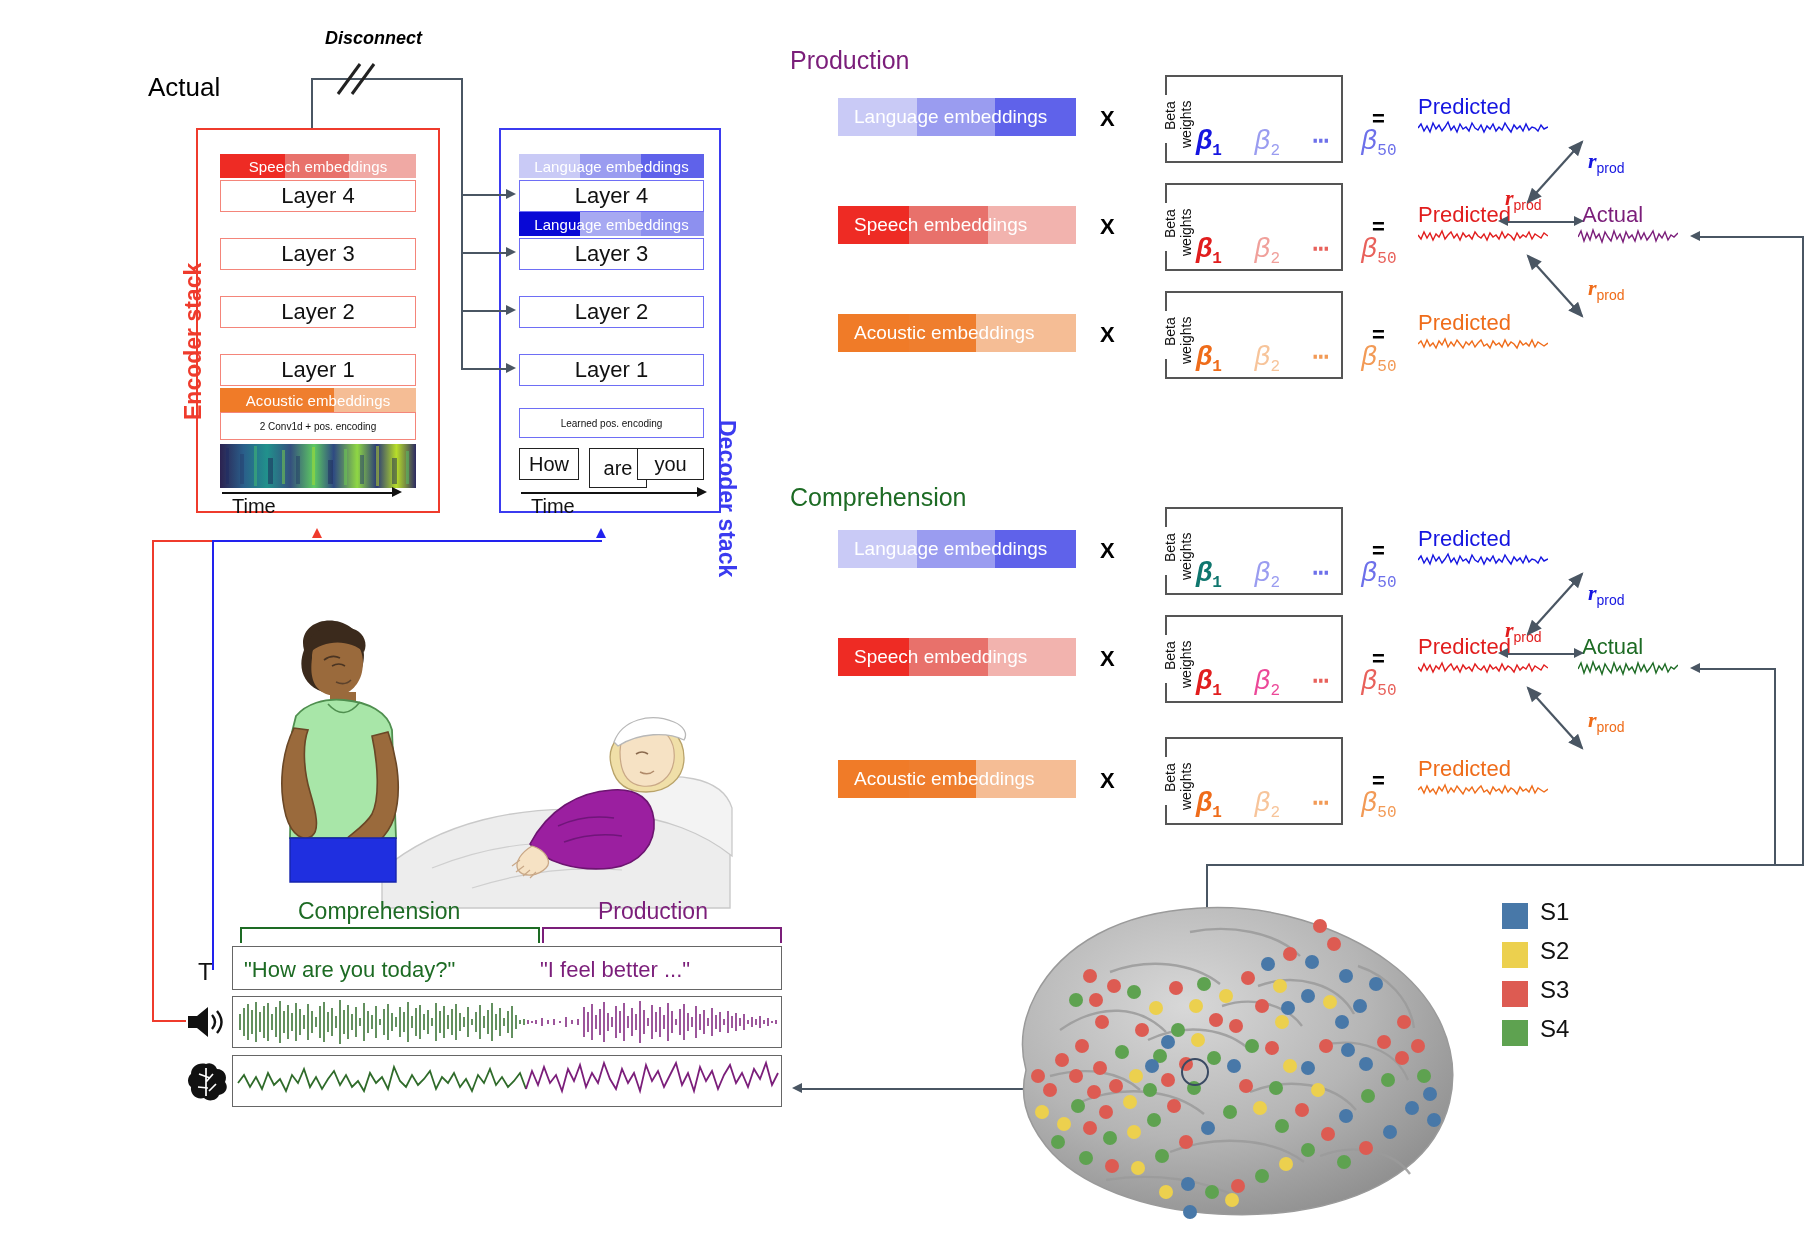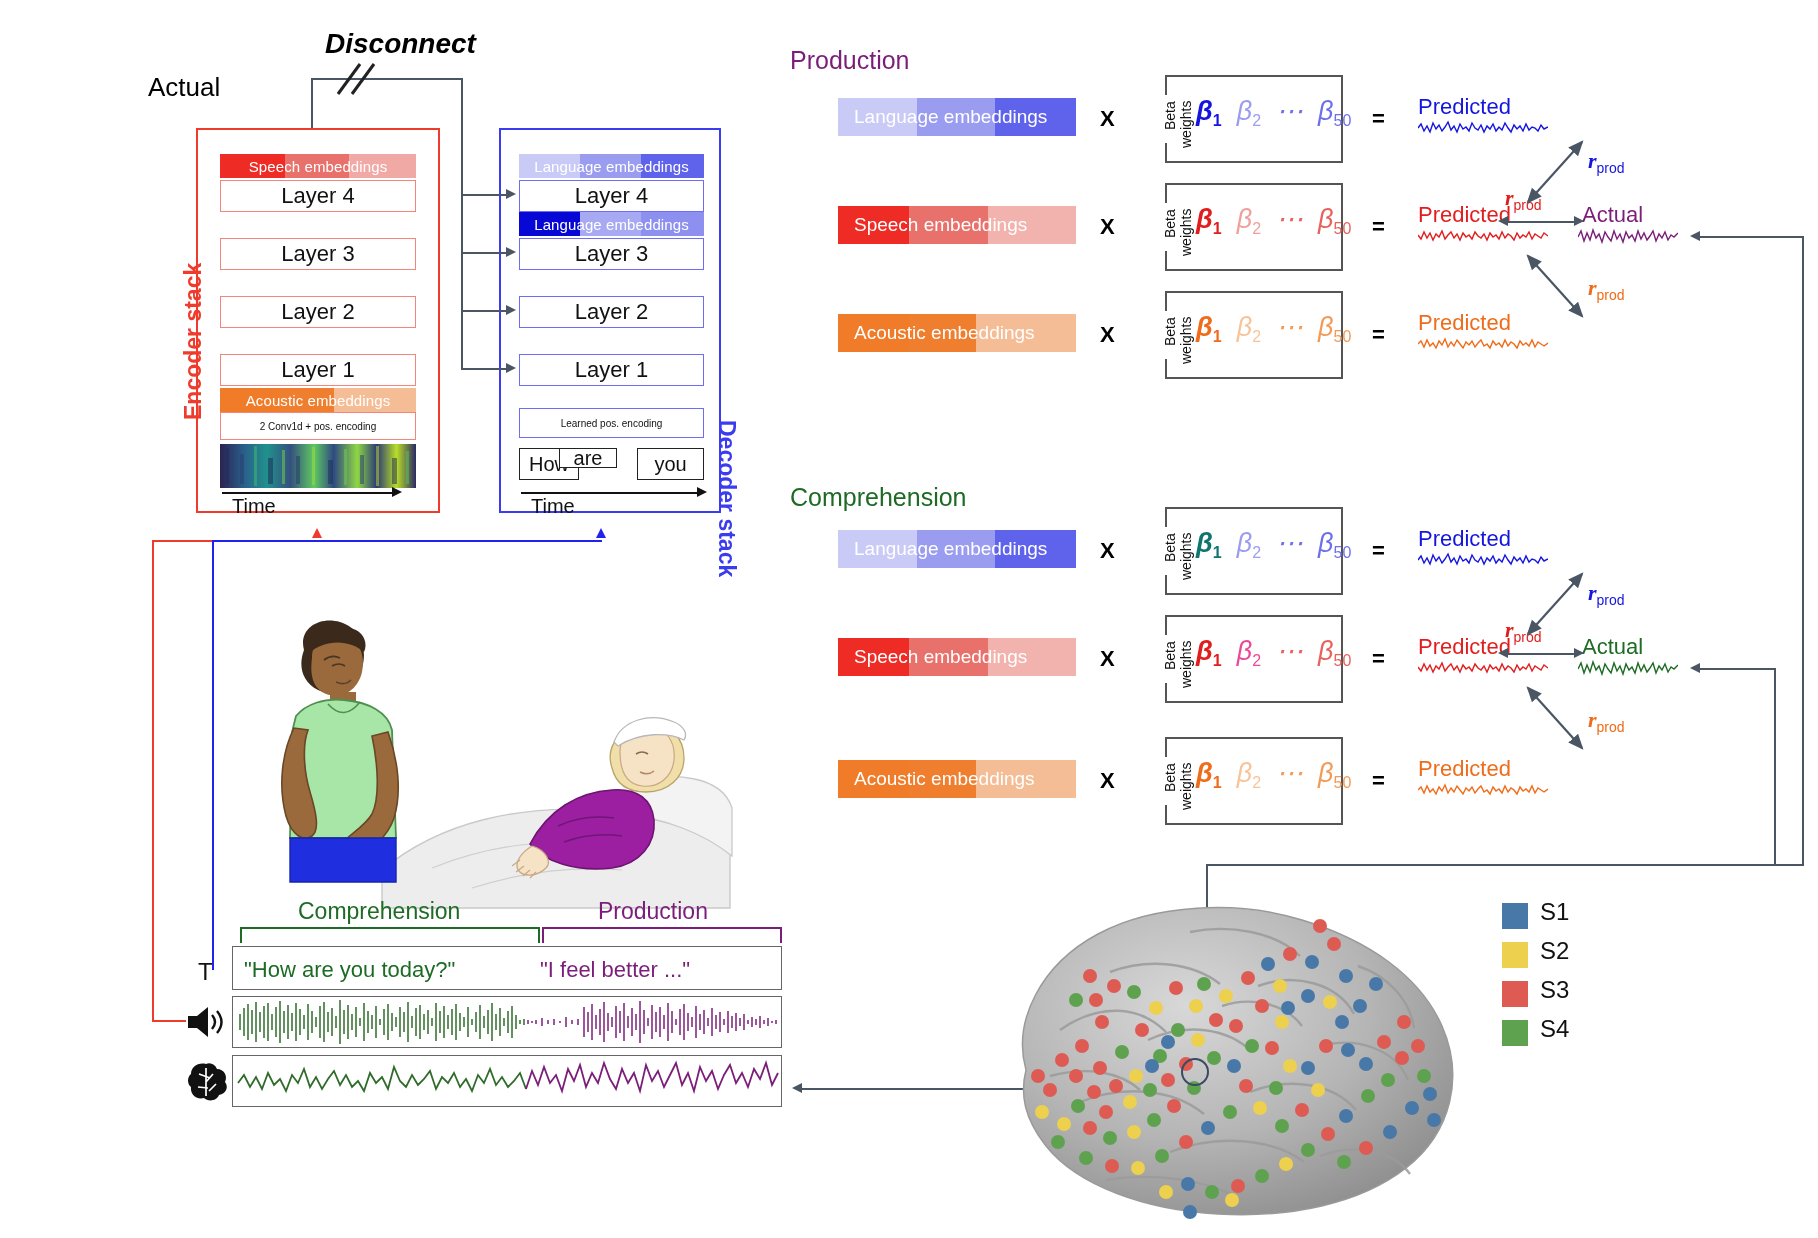--- a/index.html
+++ b/index.html
@@ -5,21 +5,21 @@
   html,body{margin:0;padding:0;background:#fff;}
   body{width:1818px;height:1238px;position:relative;font-family:"Liberation Sans",sans-serif;overflow:hidden;}
   .fig{position:absolute;left:0;top:0;width:1818px;height:1238px;}
   .abs{position:absolute;}
 
   
   .t{position:absolute;white-space:nowrap;}
 
   
   #whisper-label{left:148px;top:72px;font-size:26px;color:#000;}
-  #disconnect-label{left:325px;top:28px;font-size:28px;font-style:italic;font-weight:bold;color:#000;}
+  #disconnect-label{left:325px;top:28px;font-size:18px;font-style:italic;font-weight:bold;color:#000;}
 
   .stack-box{position:absolute;background:#fff;box-sizing:border-box;}
   #encoder-box{left:196px;top:128px;width:244px;height:385px;border:2px solid #ef3b2c;}
   #decoder-box{left:499px;top:128px;width:222px;height:385px;border:2px solid #3b3bf0;}
 
   .stack-title{position:absolute;font-size:23px;font-weight:600;transform:rotate(-90deg);transform-origin:0 0;white-space:nowrap;}
   #encoder-title{left:180px;top:420px;color:#ef3b2c;}
   #decoder-title{left:740px;top:420px;color:#3b3bf0;transform:rotate(90deg);}
 
   .layer{position:absolute;box-sizing:border-box;background:#fff;text-align:center;font-size:22px;color:#111;
@@ -59,21 +59,21 @@
              padding-left:16px;color:#fff;font-size:19px;font-weight:500;}
   .bar-lang{background:linear-gradient(to right,#c9caf6 0%,#c9caf6 33%,#9a9cf0 33%,#9a9cf0 66%,#5f62ea 66%,#5f62ea 100%);}
   .bar-speech{background:linear-gradient(to right,#ee2b24 0%,#ee2b24 30%,#e8716b 30%,#e8716b 63%,#f2b3ae 63%,#f2b3ae 100%);}
   .bar-acoustic{background:linear-gradient(to right,#f07b28 0%,#f07b28 30%,#ef7e2e 30%,#ef7e2e 58%,#f5bd95 58%,#f5bd95 100%);}
 
   .op{position:absolute;font-size:22px;font-weight:bold;color:#000;}
 
   .beta-box{position:absolute;box-sizing:border-box;border:2px solid #555;border-left:none;background:#fff;}
   .beta-left{position:absolute;width:2px;background:#555;}
   .beta-lbl{position:absolute;font-size:14px;color:#111;transform:rotate(-90deg);transform-origin:0 0;white-space:nowrap;}
-  .betas{position:absolute;font-size:27px;font-style:italic;white-space:nowrap;font-family:Liberation Sans, sans-serif;}
+  .betas{position:absolute;font-size:27px;font-style:italic;white-space:nowrap;font-family:Liberation Mono, monospace;margin-top:29px;}
   .betas sub{font-size:16px;font-style:normal;}
 
   .pred-lbl{position:absolute;font-size:22px;white-space:nowrap;}
 
   .rlabel{position:absolute;font-size:19px;white-space:nowrap;font-family:"Liberation Serif",serif;}
   .rlabel i{font-style:italic;font-weight:bold;font-size:22px;}
   .rlabel sub{font-size:14px;font-style:normal;font-family:"Liberation Sans",sans-serif;}
 
   
   .bracket{position:absolute;box-sizing:border-box;}
@@ -162,21 +162,21 @@
 
   <div class="embchip chip-lang-dark" style="left:519px;top:212px;width:185px;height:24px;">Language embeddings</div>
   <div class="layer dec" style="left:519px;top:238px;width:185px;height:32px;">Layer 3</div>
 
   <div class="layer dec" style="left:519px;top:296px;width:185px;height:32px;">Layer 2</div>
   <div class="layer dec" style="left:519px;top:354px;width:185px;height:32px;">Layer 1</div>
 
   <div class="layer dec small-layer" style="left:519px;top:408px;width:185px;height:30px;">Learned pos. encoding</div>
 
   <div class="tok" style="left:519px;top:448px;width:60px;height:32px;">How</div>
-  <div class="tok" style="left:559px;top:448px;width:58px;height:20px;">are</div>
+  <div class="tok" style="left:589px;top:448px;width:58px;height:40px;">are</div>
   <div class="tok" style="left:637px;top:448px;width:67px;height:32px;">you</div>
 
   <div class="ln ln-h" style="left:521px;top:492px;width:176px;background:#111;"></div>
   <div class="arrowhead ah-right" style="left:697px;top:487px;border-left-color:#111;"></div>
   <div class="timeword" style="left:531px;top:495px;">Time</div>
 
   <div class="ln ln-h" style="left:461px;top:194px;width:45px;"></div>
   <div class="arrowhead ah-right" style="left:506px;top:189px;"></div>
   <div class="ln ln-h" style="left:461px;top:252px;width:45px;"></div>
   <div class="arrowhead ah-right" style="left:506px;top:247px;"></div>

